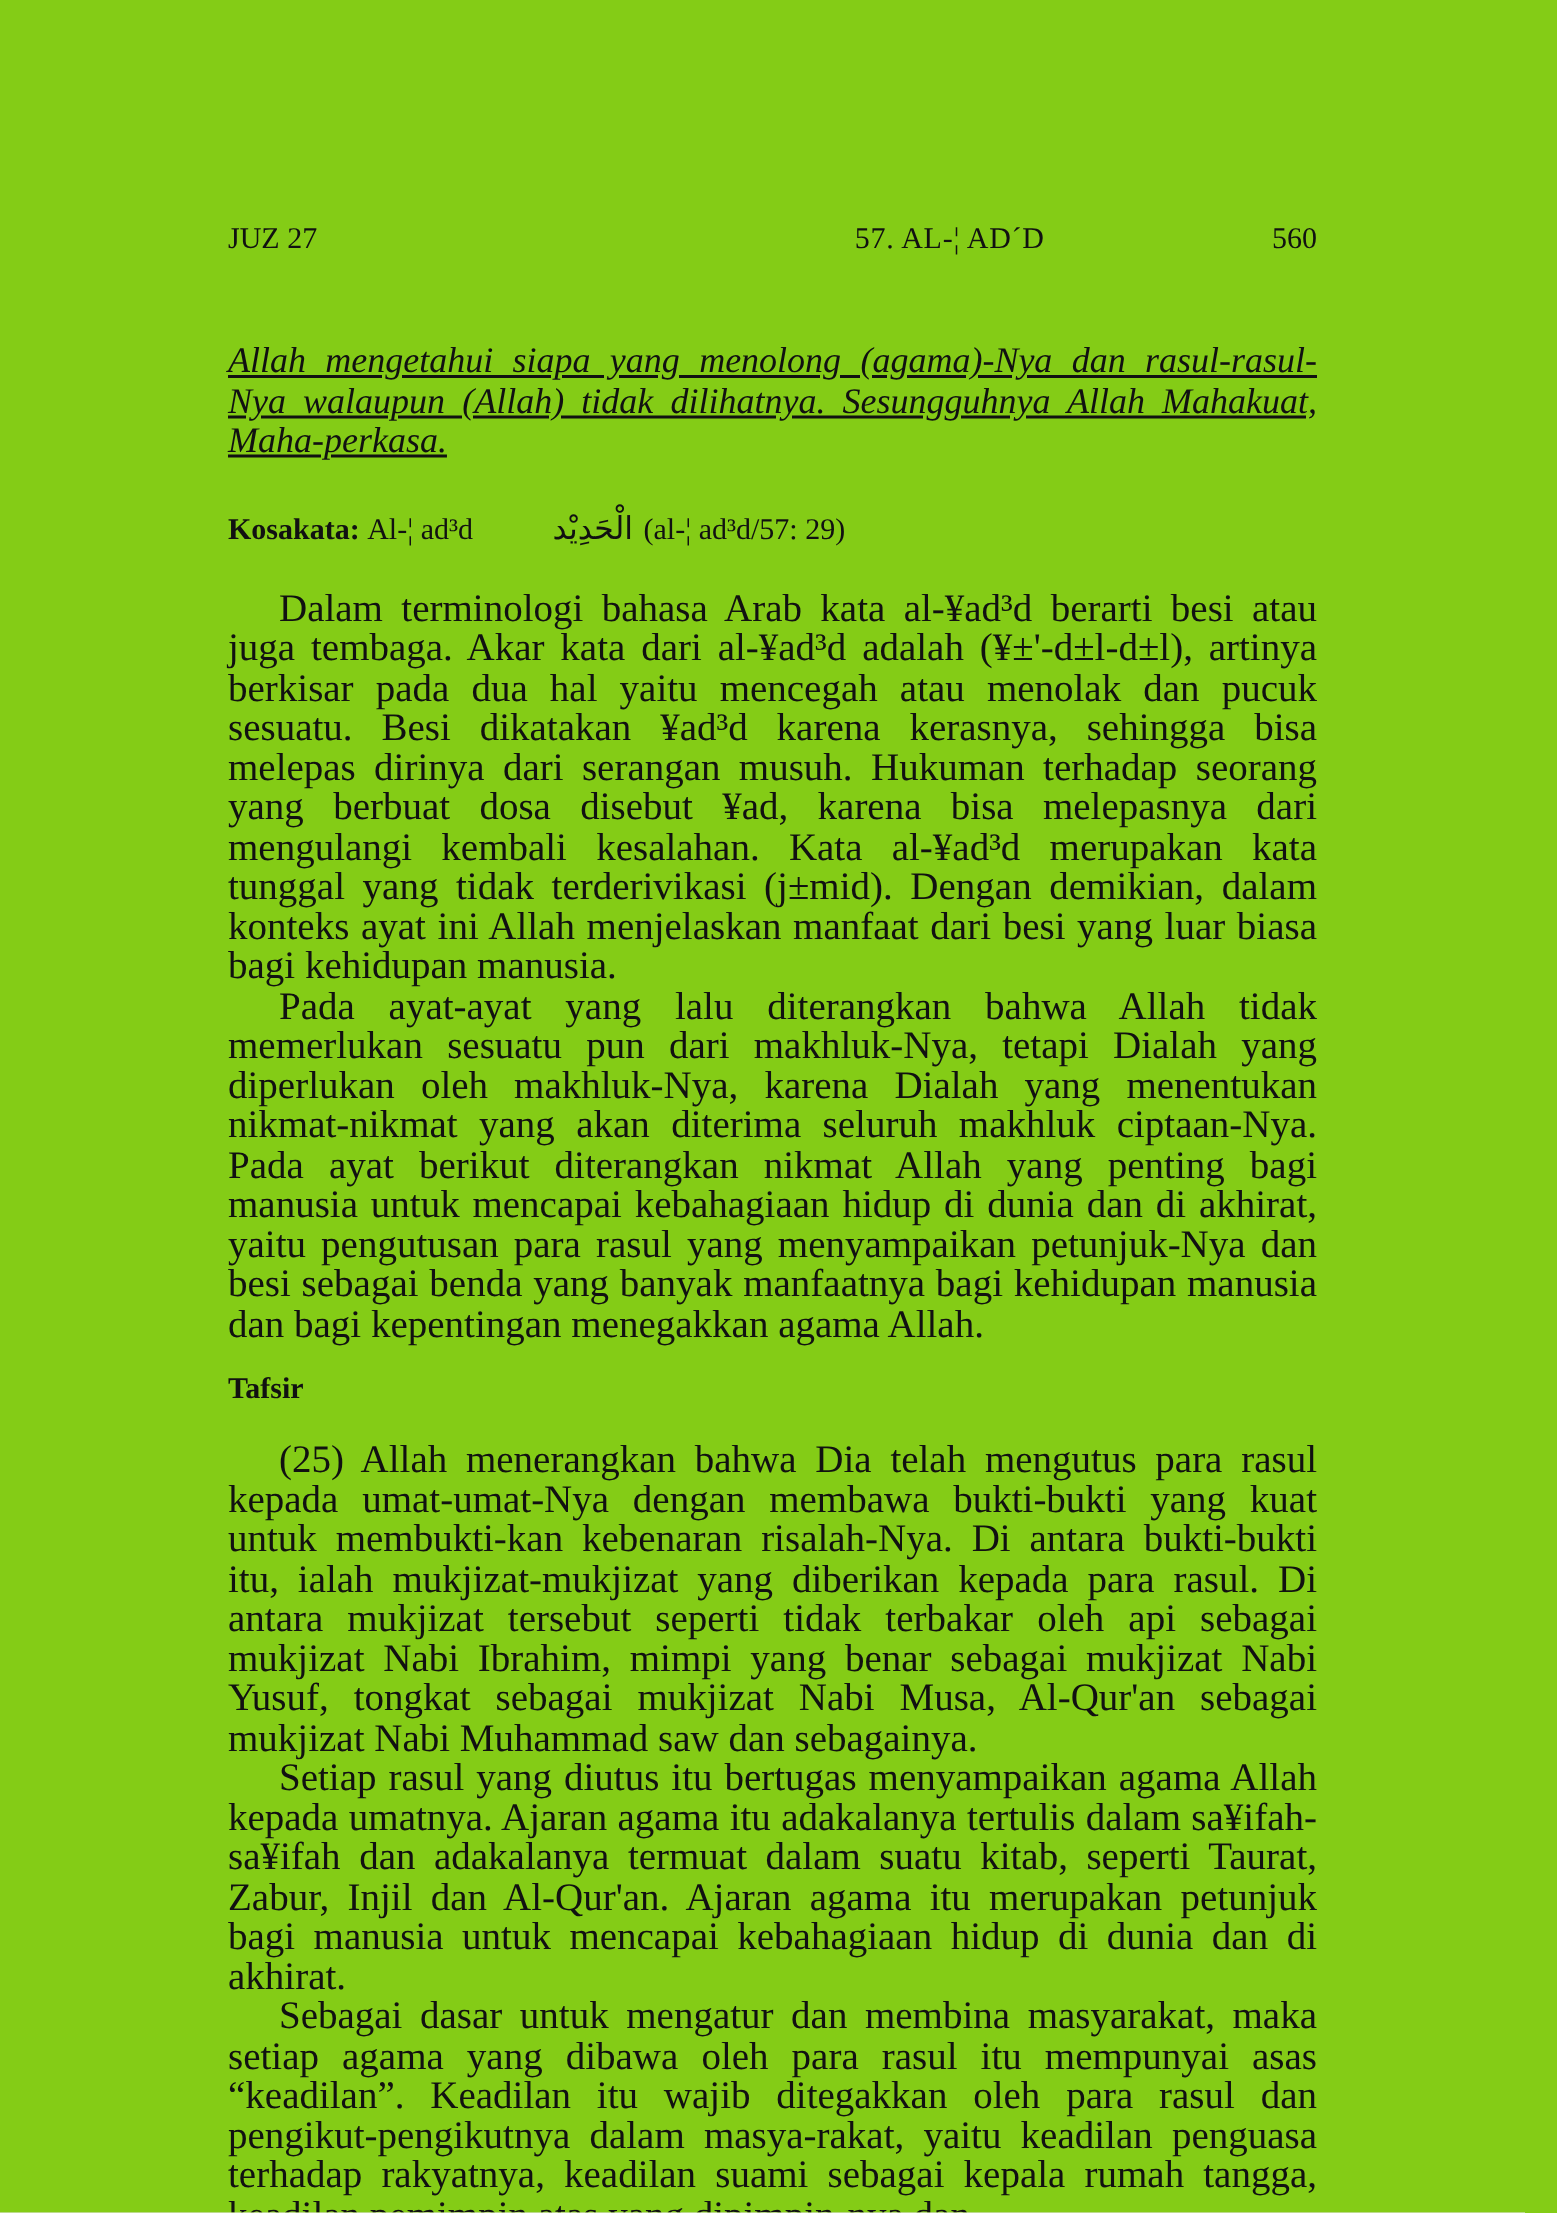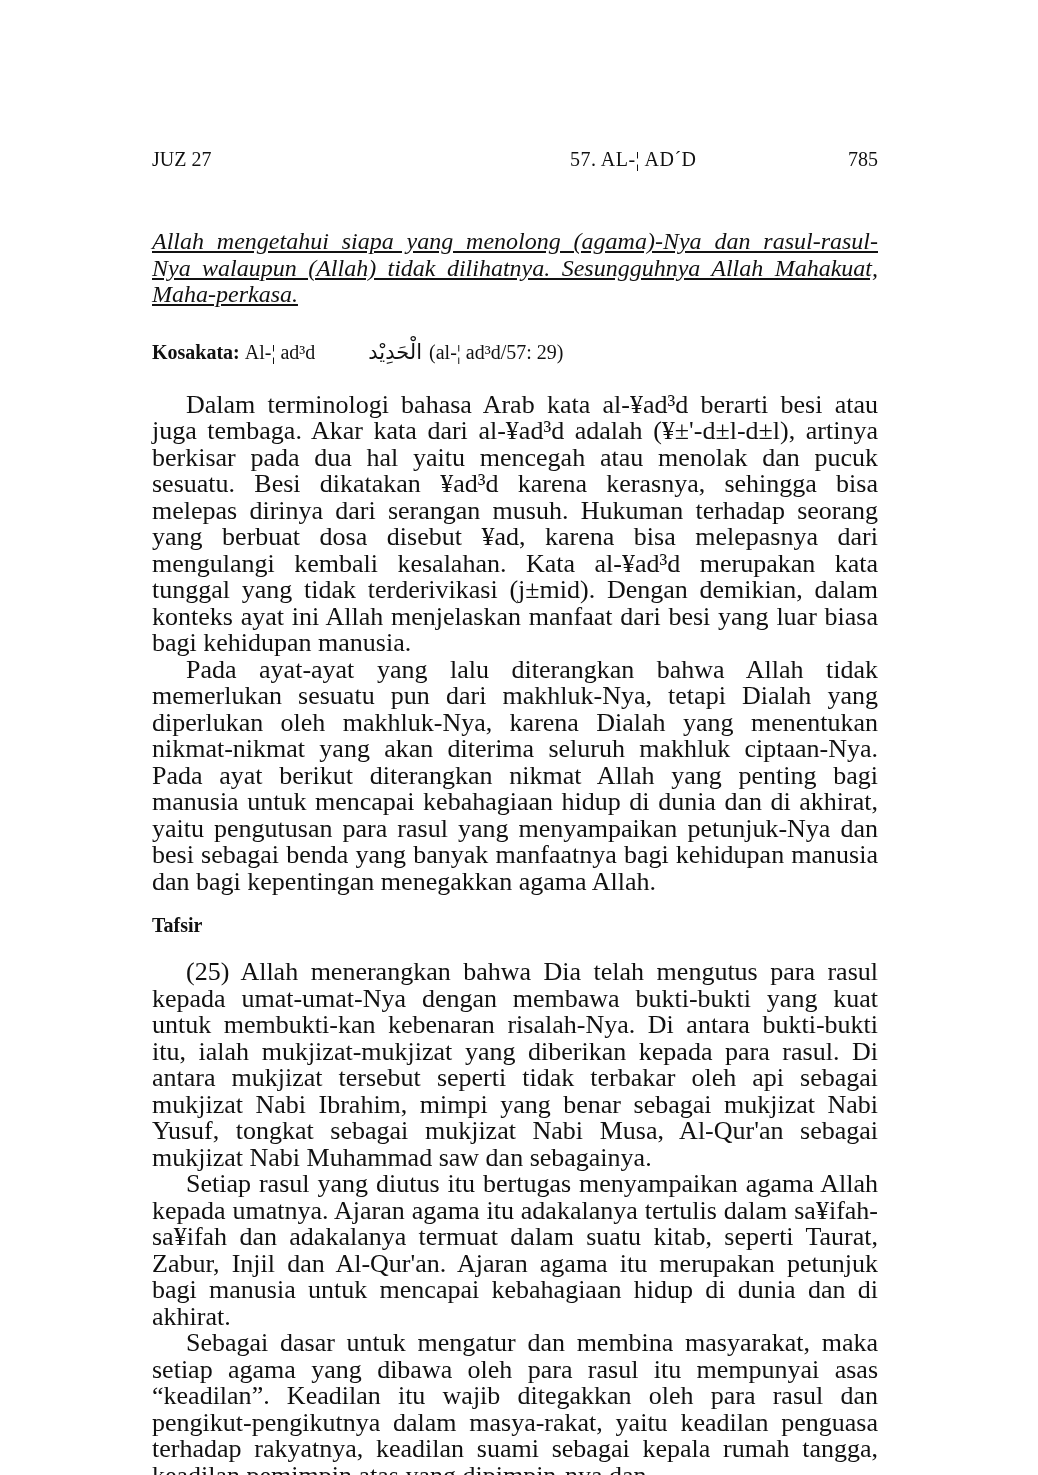--- a/index.html
+++ b/index.html
@@ -1,21 +1,21 @@
 <!DOCTYPE html>
 <html><head>
 <meta charset="utf-8">
 <style>
   html, body { margin: 0; padding: 0; background: #e8e8e8; }
   .page {
     position: relative;
     width: 1038px;
     height: 1475px;
     margin: 0 auto;
-    background: #ffffff;
+    background: #84cc16;
     color: #111;
     font-family: "Liberation Serif", serif;
     overflow: hidden;
   }
   .content {
     position: absolute;
     left: 152px;
     top: 146px;
     width: 726px;
   }
@@ -71,21 +71,21 @@
 </style>
 </head>
 <body>
 
 <div class="page">
   <div class="content">
 
     <div class="page-header">
       <span class="hd-left">JUZ 27</span>
       <span class="hd-center">57. AL-¦ AD´D</span>
-      <span class="hd-right">785</span>
+      <span class="hd-right">560</span>
     </div>
 
     <p class="quote">Allah mengetahui siapa yang menolong (agama)-Nya dan rasul-rasul-Nya walaupun (Allah) tidak dilihatnya. Sesungguhnya Allah Mahakuat, Maha-perkasa.</p>
 
     <p class="kosakata-heading"><span class="bd">Kosakata: </span><span class="it">Al-¦ ad³d </span><span class="ar">الْحَدِيْد</span><span> (al-¦ ad³d/57: 29)</span></p>
 
     <p class="body-para first-para"><span>Dalam terminologi bahasa Arab kata </span><span class="it">al-¥ad³d</span><span> berarti besi atau juga tembaga. Akar kata dari </span><span class="it">al-¥ad³d</span><span> adalah (</span><span class="it">¥±'-d±l-d±l</span><span>), artinya berkisar pada dua hal yaitu mencegah atau menolak dan pucuk sesuatu. Besi dikatakan </span><span class="it">¥ad³d</span><span> karena kerasnya, sehingga bisa melepas dirinya dari serangan musuh. Hukuman terhadap seorang yang berbuat dosa disebut </span><span class="it">¥ad</span><span>, karena bisa melepasnya dari mengulangi kembali kesalahan. Kata </span><span class="it">al-¥ad³d</span><span> merupakan kata tunggal yang tidak terderivikasi (</span><span class="it">j±mid</span><span>). Dengan demikian, dalam konteks ayat ini Allah menjelaskan manfaat dari besi yang luar biasa bagi kehidupan manusia.</span></p>
 
     <p class="body-para">Pada ayat-ayat yang lalu diterangkan bahwa Allah tidak memerlukan sesuatu pun dari makhluk-Nya, tetapi Dialah yang diperlukan oleh makhluk-Nya, karena Dialah yang menentukan nikmat-nikmat yang akan diterima seluruh makhluk ciptaan-Nya. Pada ayat berikut diterangkan nikmat Allah yang penting bagi manusia untuk mencapai kebahagiaan hidup di dunia dan di akhirat, yaitu pengutusan para rasul yang menyampaikan petunjuk-Nya dan besi sebagai benda yang banyak manfaatnya bagi kehidupan manusia dan bagi kepentingan menegakkan agama Allah.</p>
 

